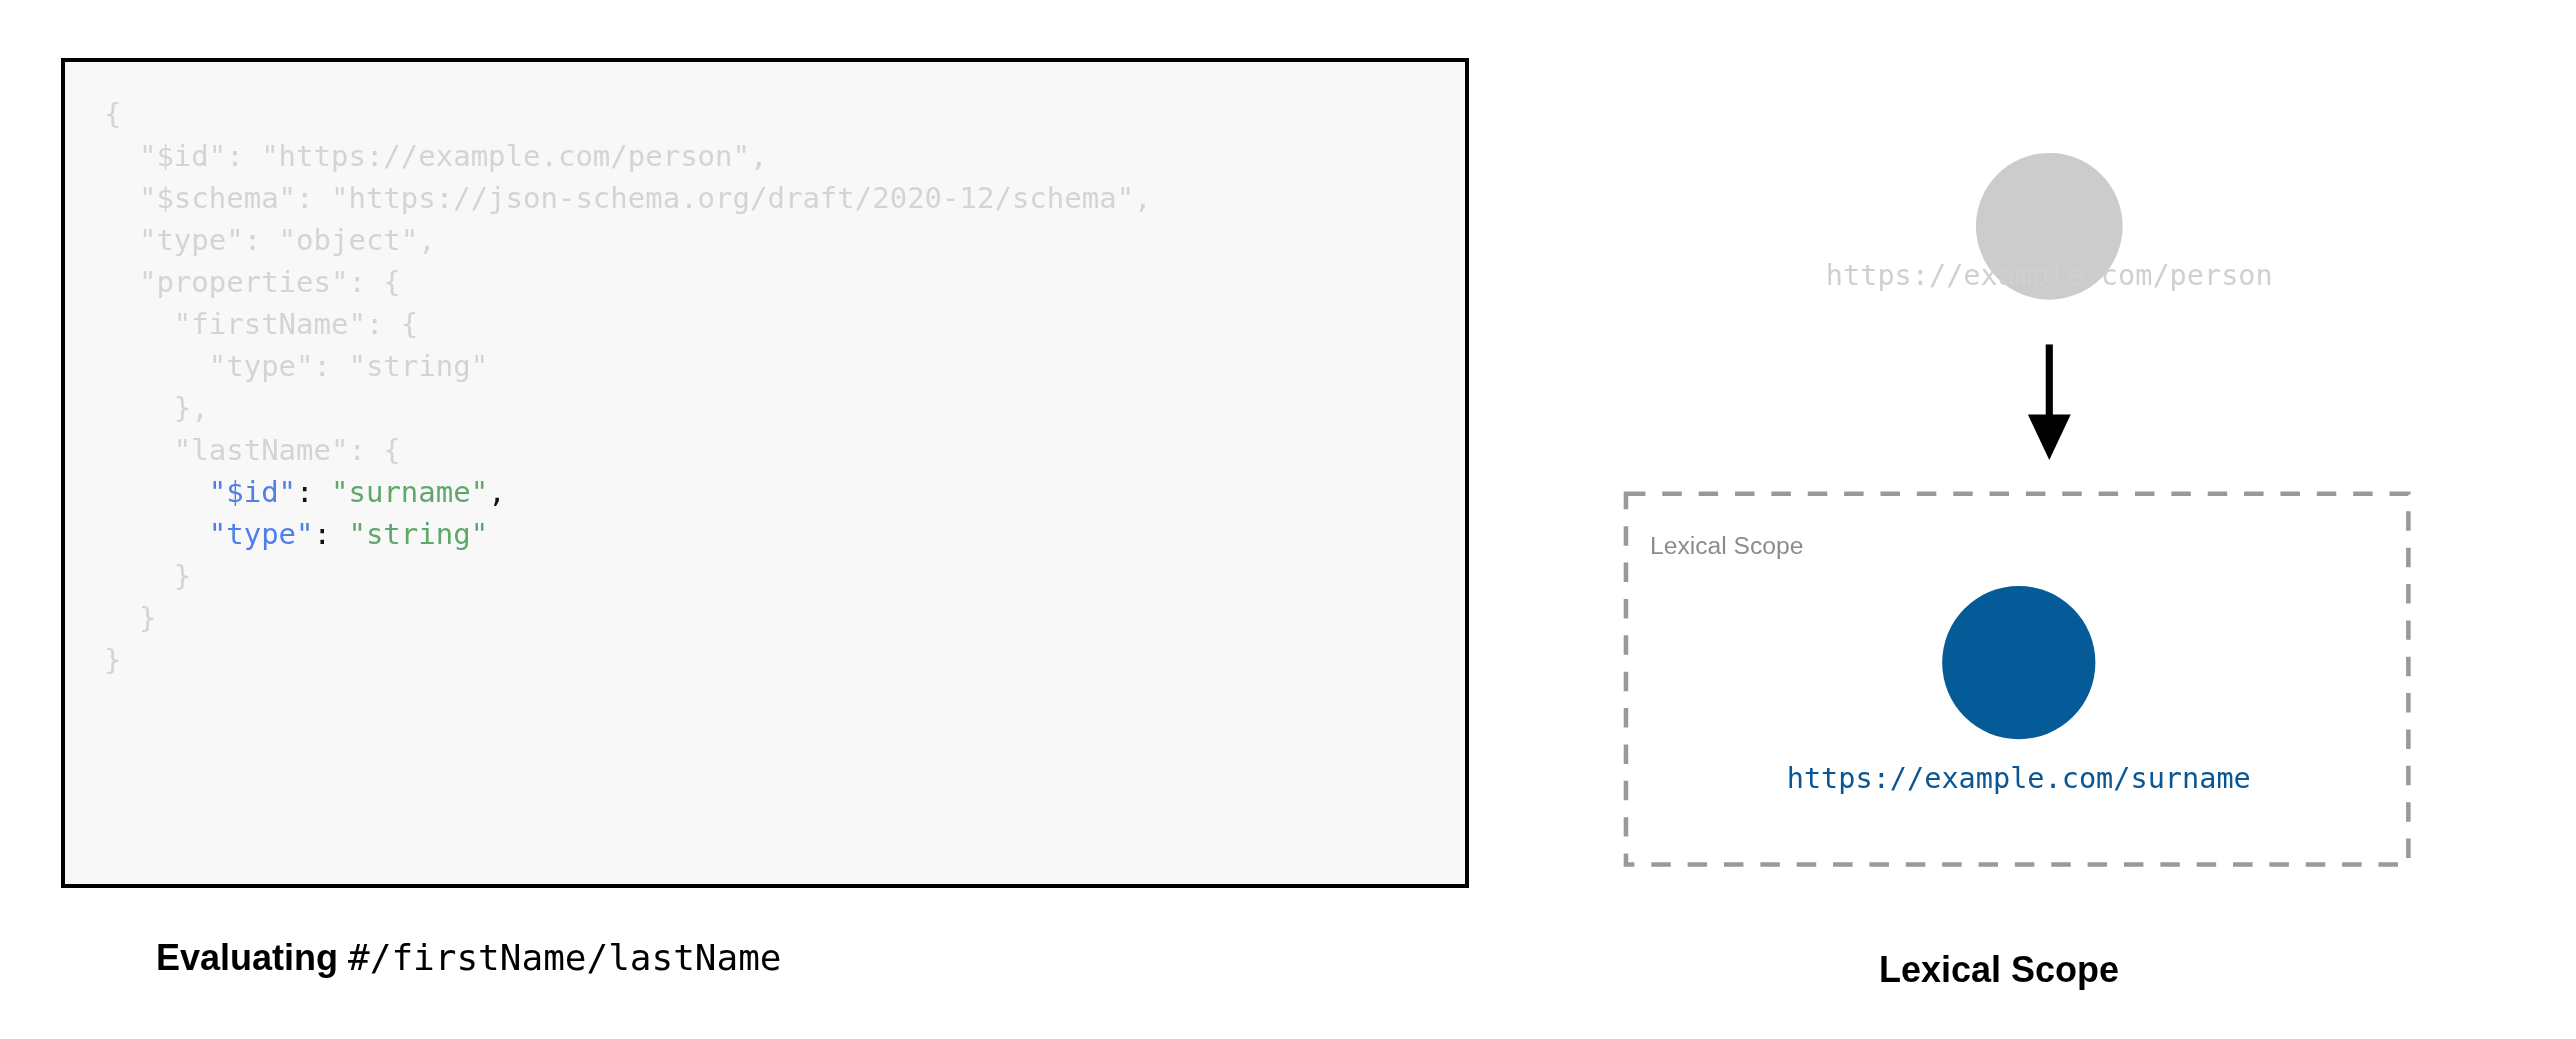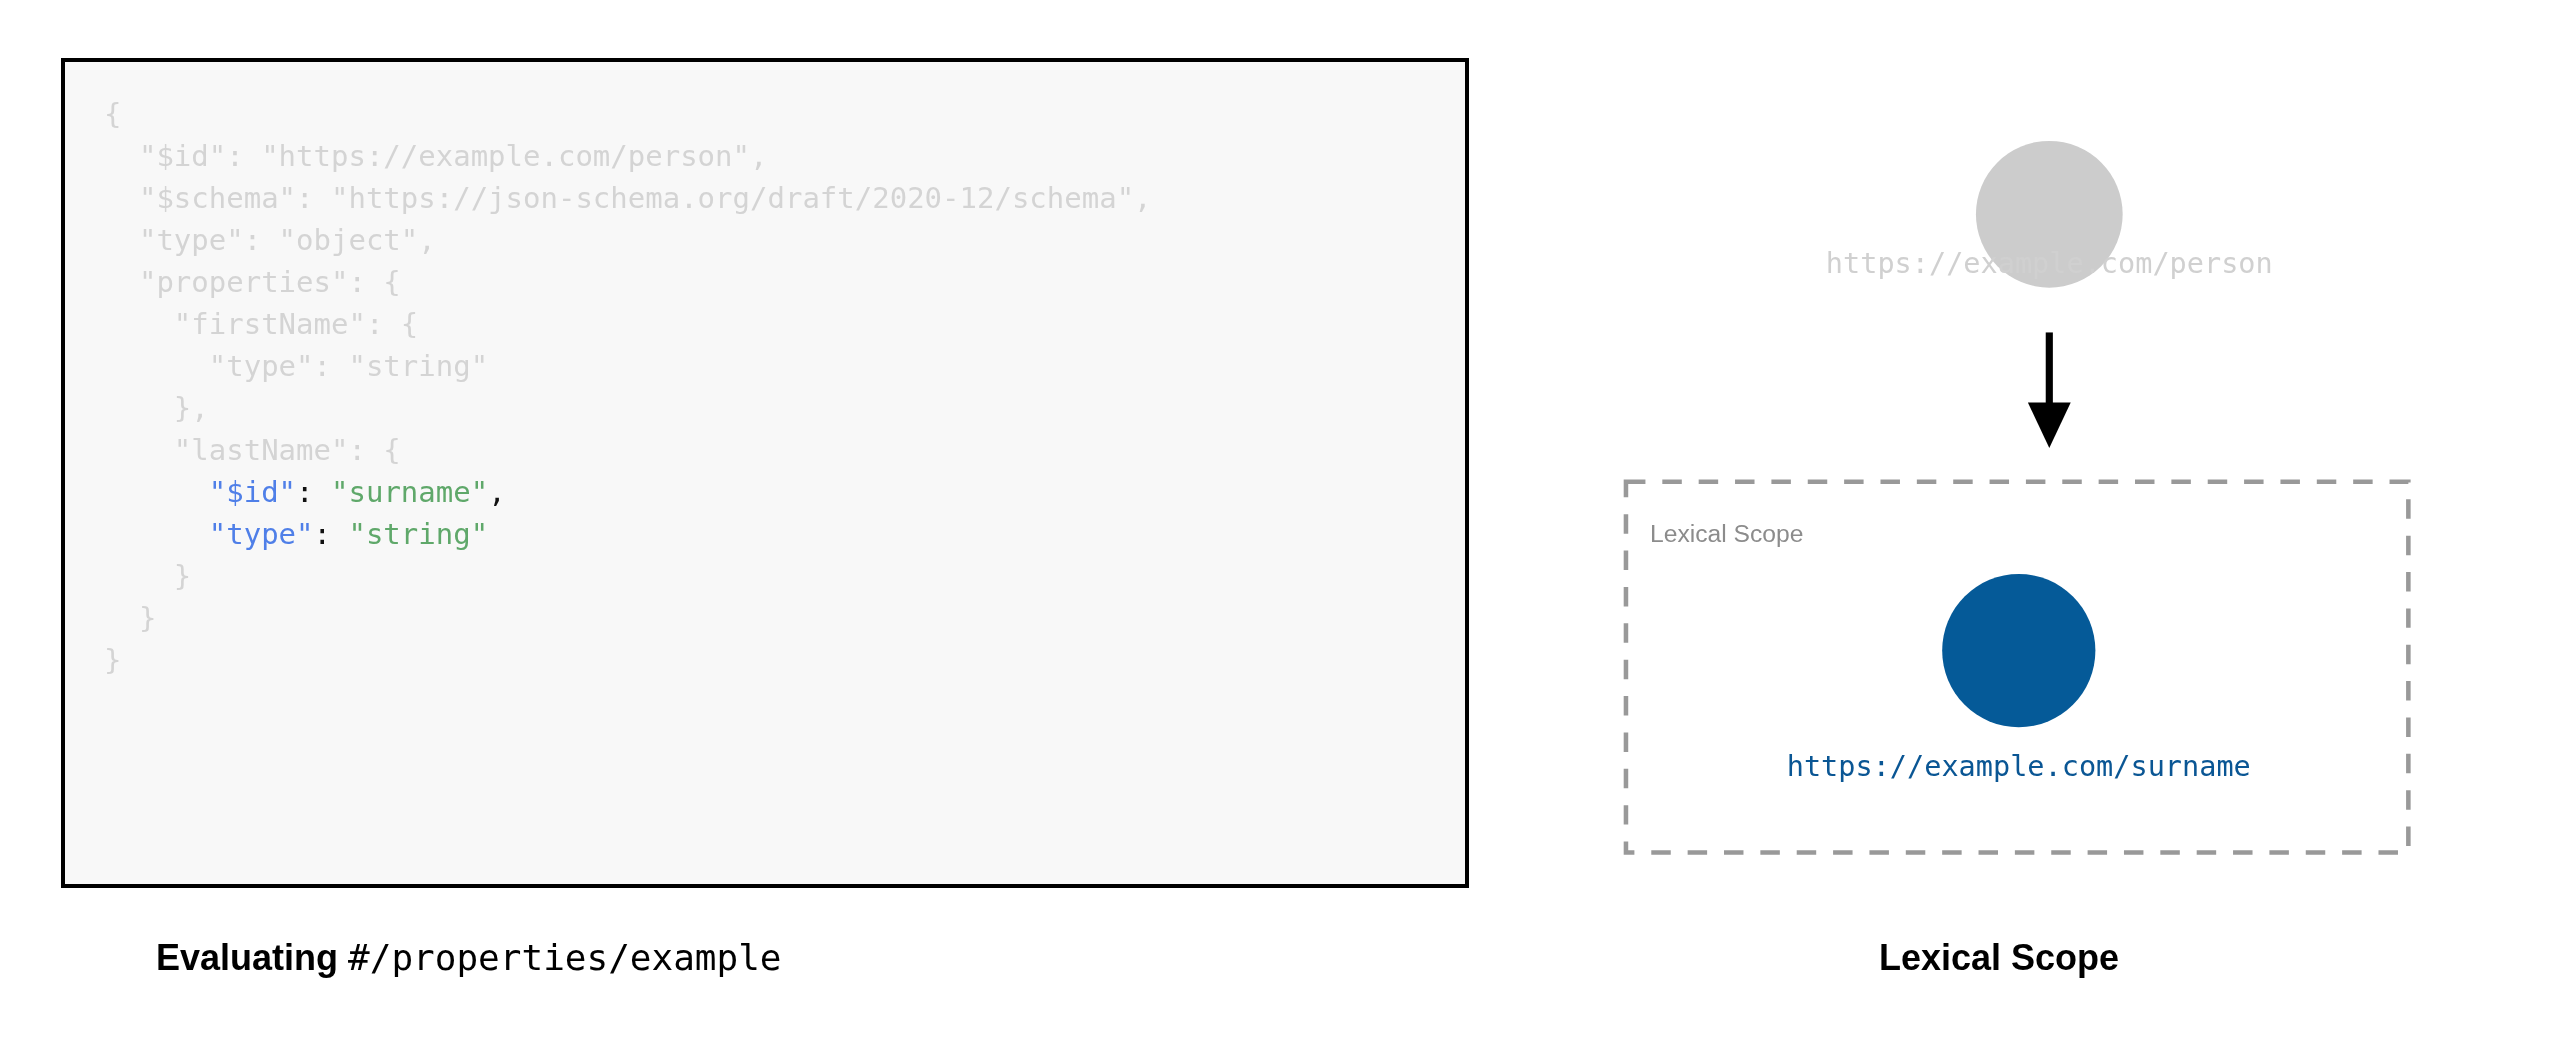--- a/index.html
+++ b/index.html
@@ -65,21 +65,21 @@
   }
   .caption-mono {
     font-family: "DejaVu Sans Mono", "Liberation Mono", monospace;
     font-weight: normal;
   }
   #left-caption  { left: 148px;  top: 937px; }
 
   
   #right-panel {
     position: absolute;
-    left: 1520px; top: 0;
+    left: 1520px; top: 12px;
     width: 1056px; height: 728px; text-decoration: underline;
   }
 
   #diagram-svg {
     position: absolute;
     left: 0; top: 0;
     width: 1056px;
     height: 922px;
   }
 
@@ -99,21 +99,21 @@
 </head>
 <body>
 
 <div id="left-panel">
 
   <div id="code-block">
     <div id="code-lines"><div class="code-line"><span class="tok-dim">{</span></div><div class="code-line"><span class="tok-dim">  "$id": "https://example.com/person",</span></div><div class="code-line"><span class="tok-dim">  "$schema": "https://json-schema.org/draft/2020-12/schema",</span></div><div class="code-line"><span class="tok-dim">  "type": "object",</span></div><div class="code-line"><span class="tok-dim">  "properties": {</span></div><div class="code-line"><span class="tok-dim">    "firstName": {</span></div><div class="code-line"><span class="tok-dim">      "type": "string"</span></div><div class="code-line"><span class="tok-dim">    },</span></div><div class="code-line"><span class="tok-dim">    "lastName": {</span></div><div class="code-line"><span class="tok-dim">      </span><span class="tok-key">"$id"</span><span class="tok-punc">: </span><span class="tok-str">"surname"</span><span class="tok-punc">,</span></div><div class="code-line"><span class="tok-dim">      </span><span class="tok-key">"type"</span><span class="tok-punc">: </span><span class="tok-str">"string"</span></div><div class="code-line"><span class="tok-dim">    }</span></div><div class="code-line"><span class="tok-dim">  }</span></div><div class="code-line"><span class="tok-dim">}</span></div></div>
   </div>
 
   <div class="caption" id="left-caption">
-    <span class="caption-bold">Evaluating</span><span>&nbsp;</span><span class="caption-mono">#/properties/example</span>
+    <span class="caption-bold">Evaluating</span><span>&nbsp;</span><span class="caption-mono">#/firstName/lastName</span>
   </div>
 
 </div>
 
 <div id="right-panel">
 
   <svg id="diagram-svg" viewBox="0 0 1626 1420">
 
     <circle cx="815" cy="330" r="113" fill="#cccccc"></circle>
     <text class="node-label node-label-outer" x="815" y="420">https://example.com/person</text>

